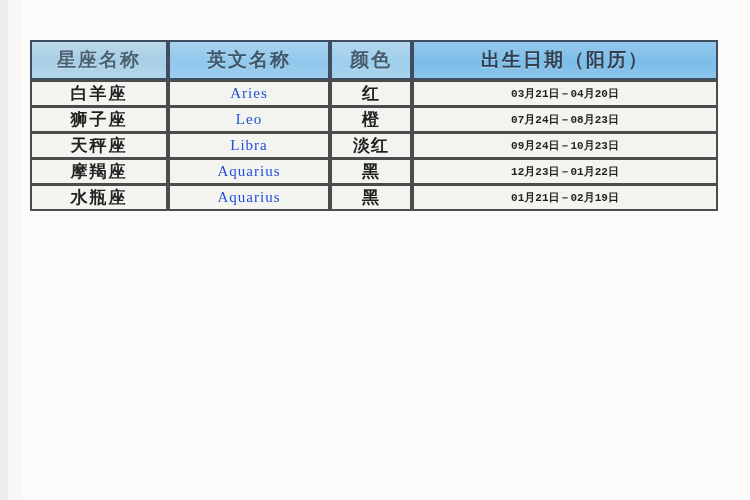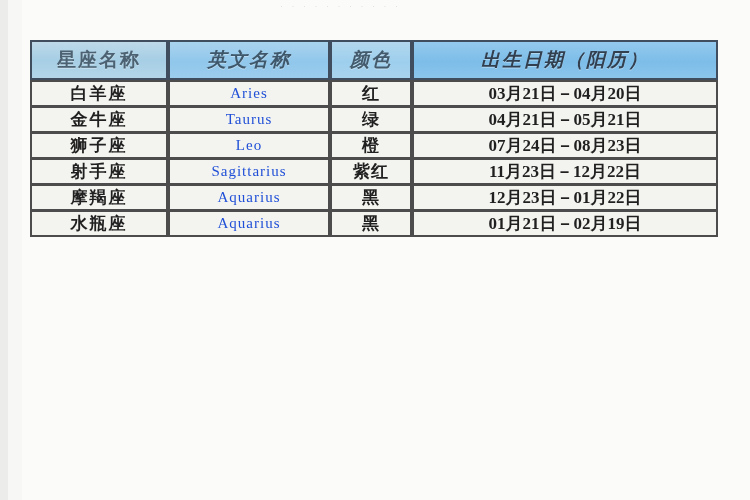--- a/index.html
+++ b/index.html
@@ -90,21 +90,21 @@
     background: linear-gradient(to bottom, #b3d7ef 0%, #9ccfee 55%, #a8d3ef 100%);
     color: #41596b;
   }
   thead th.h-date {
     background: linear-gradient(to bottom, #93c9ef 0%, #7bbde9 55%, #8bc5ed 100%);
     color: #2e3c4d;
   }
   thead tr th { position: relative; }
 
   
-  thead th + th { border-left-width: 2px; font-style: italic; }
+  thead th + th { border-left-width: 2px; }
 
   
   tbody td {
     height: 24px;
     padding: 0 2px;
     border: 2px solid #4a4a4a;
     border-top-width: 1px;
     text-align: center;
     vertical-align: middle;
     color: #1d1d1d;
@@ -126,24 +126,24 @@
     font-family: "Liberation Serif", "DejaVu Serif", serif;
     color: #1d4ed8;
   }
   td.color {
     font-size: 17px;
     font-weight: 700;
     letter-spacing: 1px;
     font-family: "DejaVu Sans", "Liberation Sans", sans-serif;
   }
   td.date {
-    font-size: 17px;
+    font-size: 11px;
     font-weight: 700;
     letter-spacing: 0px;
-    font-family: Liberation Serif, serif;
+    font-family: Liberation Mono, monospace;
     white-space: nowrap;
   }
 
   
   #zodiac-table-wrap {
     filter: contrast(0.97) brightness(1.01);
   }
 </style>
 </head>
 <body>
@@ -169,36 +169,30 @@
       </tr>
     </thead>
     <tbody id="zodiac-body">
         <tr>
           <td class="cn">白羊座</td>
           <td class="en">Aries</td>
           <td class="color">红</td>
           <td class="date">03月21日－04月20日</td>
         </tr>
         <tr>
-          <td class="cn">金牛座</td>
-          <td class="en">Taurus</td>
-          <td class="color">绿</td>
-          <td class="date">04月21日－05月21日</td>
-        </tr>
-        <tr>
           <td class="cn">狮子座</td>
           <td class="en">Leo</td>
           <td class="color">橙</td>
           <td class="date">07月24日－08月23日</td>
         </tr>
         <tr>
-          <td class="cn">射手座</td>
-          <td class="en">Sagittarius</td>
-          <td class="color">紫红</td>
-          <td class="date">11月23日－12月22日</td>
+          <td class="cn">天秤座</td>
+          <td class="en">Libra</td>
+          <td class="color">淡红</td>
+          <td class="date">09月24日－10月23日</td>
         </tr>
         <tr>
           <td class="cn">摩羯座</td>
           <td class="en">Aquarius</td>
           <td class="color">黑</td>
           <td class="date">12月23日－01月22日</td>
         </tr>
         <tr>
           <td class="cn">水瓶座</td>
           <td class="en">Aquarius</td>

